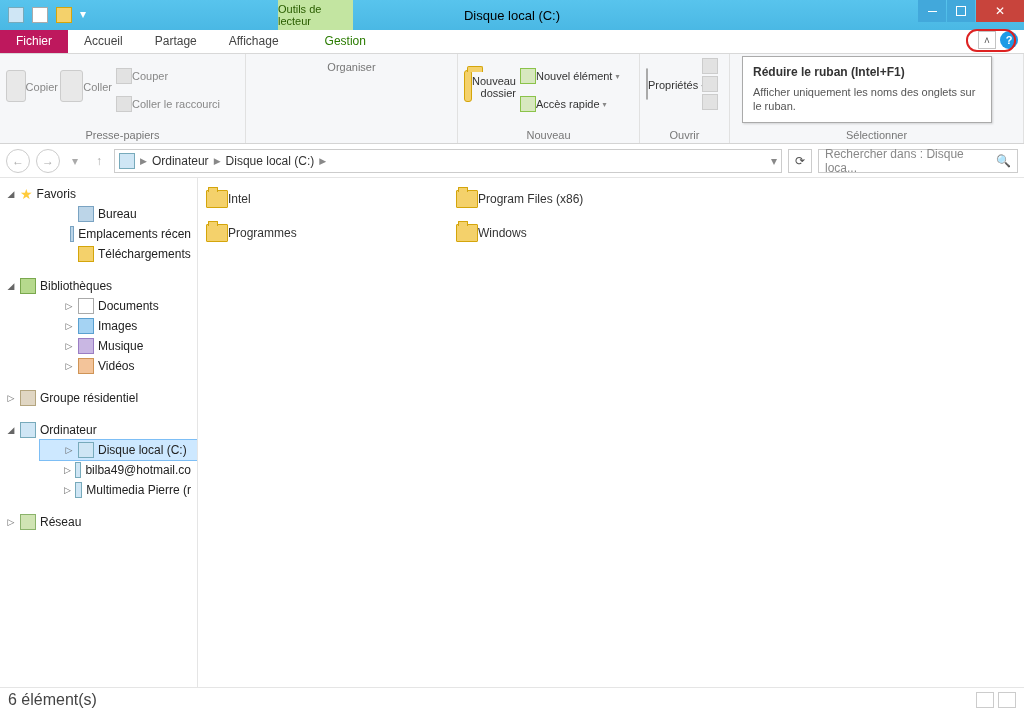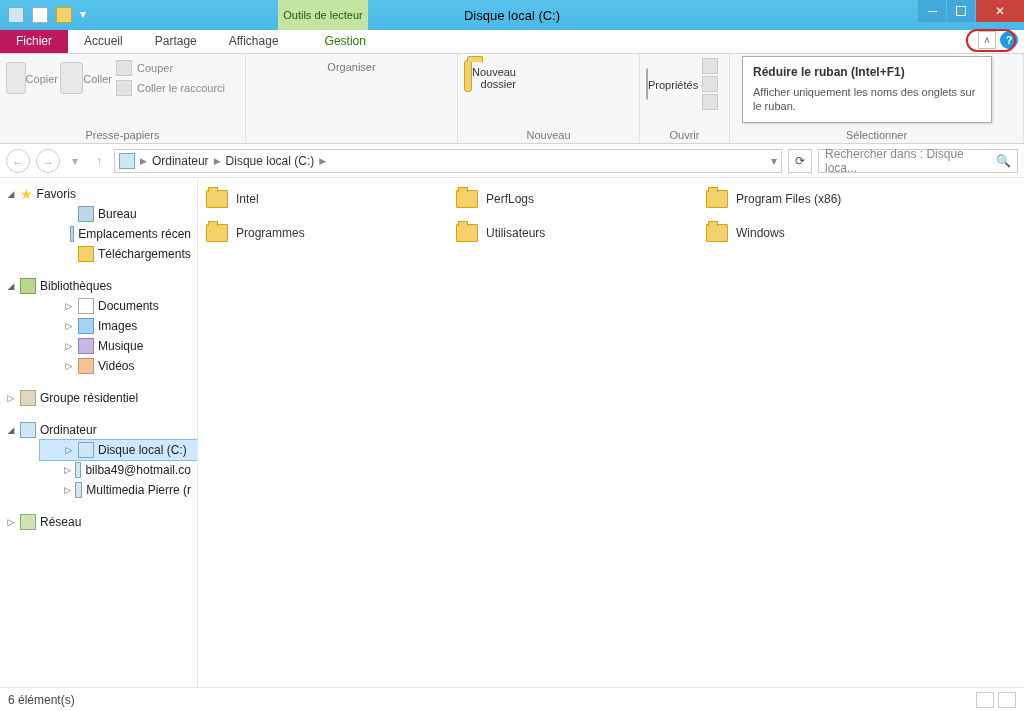--- a/index.html
+++ b/index.html
@@ -3,21 +3,21 @@
 <meta charset="utf-8">
 <style>
   * { box-sizing: border-box; margin: 0; padding: 0; font-family: "Segoe UI", Tahoma, sans-serif; }
   body { width: 1024px; height: 711px; background: #fff; overflow: hidden; font-size: 12px; color: #333; }
 
   
   .titlebar { height: 30px; background: linear-gradient(to bottom, #58c4ed, #4ab8e4); display: flex; align-items: center; position: relative; }
   .qat { display: flex; gap: 8px; padding-left: 8px; align-items: center; }
   .qat span { width: 16px; height: 16px; display: inline-block; }
   .title-center { position: absolute; left: 50%; transform: translateX(-50%); color: #000; font-size: 13px; }
-  .contextual-tab-label { position: absolute; left: 278px; top: 0; width: 90px; height: 30px; background: #c3e5a1; display:flex; align-items:center; justify-content:center; font-size:11px; color:#2a5d00;}
+  .contextual-tab-label { position: absolute; left: 278px; top: 0; width: 75px; height: 30px; background: #c3e5a1; display:flex; align-items:center; justify-content:center; font-size:11px; color:#2a5d00;}
   .win-controls { position: absolute; right: 0; top: 0; display: flex; }
   .win-btn { width: 28px; height: 22px; display:flex; align-items:center; justify-content:center; background:#42a8db; color:#fff; font-size:11px; margin-left:1px; }
   .win-btn.close { width: 48px; background:#c8443c; }
   .win-btn.minimize::after{content:"";width:9px;height:1px;background:#fff;}
   .win-btn.maximize::after{content:"";width:8px;height:8px;border:1px solid #fff;}
   .win-btn.close::after{content:"✕";font-size:12px;}
 
   
   .tabstrip { height: 24px; background: #fff; border-bottom: 1px solid #d8d8d8; display:flex; align-items: stretch; position: relative; }
   .tab { padding: 4px 16px; font-size: 12px; color: #444; cursor:default; }
@@ -31,21 +31,21 @@
   
   .ribbon { height: 90px; background: #f6f7f9; border-bottom:1px solid #d4d4d4; display:flex; position:relative; }
   .group { border-right: 1px solid #e1e1e1; padding: 4px 6px 0 6px; display:flex; flex-direction:column; justify-content:space-between; }
   .group-btns { display:flex; gap: 2px; }
   .bigbtn { display:flex; flex-direction:row; align-items:center; width:52px; color:#888; font-size:11px; padding-top:2px;}
   .bigbtn .ic { width:32px; height:32px; background:#e8e8e8; border:1px solid #ccc; border-radius:3px; margin-bottom:3px; position:relative; }
   .bigbtn.enabled { color:#333;text-align:right; }
   .bigbtn.enabled .ic.folder { background:#f4d16b; border-color:#d4a50b; }
   .bigbtn .ic.folder::after{content:"";position:absolute;top:-5px;left:2px;width:14px;height:5px;background:#f4d16b;border:1px solid #d4a50b;border-bottom:none;border-radius:2px 2px 0 0;}
   .bigbtn.enabled .ic.props { background:#fff; border-color:#aaa;}
-  .smallrow { display:flex; align-items:center; gap:5px; font-size:11px; color:#888; padding:2px 0;}
+  .smallrow { display:flex; align-items:center; font-size:11px; color:#888; padding:2px 0;margin-top:8px;}
   .smallrow.enabled { color:#333; }
   .smallrow .sic { width:16px;height:16px;background:#e2e2e2;border:1px solid #ccc; }
   .smallrow.enabled .sic{ background:#d8e8bf; border-color:#8bc34a;}
   .group-label { text-align:center; font-size:11px; color:#777; padding:3px 0 2px 0; }
   .tri::after{content:"▾"; font-size:8px; color:#888; margin-left:3px;}
 
   
   .tooltip { position:absolute; right: 32px; top: 2px; width: 250px; background:#fff; border:1px solid #aaa; padding:8px 10px; z-index:50; box-shadow:1px 1px 2px rgba(0,0,0,.15);}
   .tooltip b { font-size:12px; }
   .tooltip p { font-size:11px; color:#555; margin-top:6px; line-height:1.3;}
@@ -72,26 +72,26 @@
   .tgap { height:12px; } .lib{background:#b6d98d;border:1px solid #7aa84e;}
   .doc{background:#fff;border:1px solid #aaa;} .img{background:#a5d3f3;border:1px solid #5aa0d0;}
   .mus{background:#c9b7e3;border:1px solid #9a7dc4;} .vid{background:#f3c49a;border:1px solid #cf9456;}
   .drv{background:#cfe6f5;border:1px solid #7ab;} .net{background:#d0e4b3;border:1px solid #8bb36b;}
   .grp{background:#e0d6c3;border:1px solid #b4a57f;} .dl{background:#f4d16b;border:1px solid #d4a50b;}
   .desk{background:#bcd5e8;border:1px solid #7aa3c2;}
 
   .content { flex:1; padding:12px 8px; }
   .cols { display:flex; gap:40px; }
   .col { width:210px; display:flex; flex-direction:column; gap:16px;}
-  .item { display:flex; align-items:center; gap:8px; font-size:12px;}
+  .item { display:flex; align-items:center; font-size:12px;}
   .fico { width:22px;height:18px; background:#f4d16b;border:1px solid #d4a50b; position:relative; border-radius:1px;}
   .fico::before{content:"";position:absolute;top:-4px;left:1px;width:8px;height:4px;background:#f4d16b;border:1px solid #d4a50b;border-bottom:none;border-radius:1px 1px 0 0;}
 
   
-  .status { height:24px; border-top:1px solid #e5e5e5; display:flex; align-items:center; padding:0 8px; font-size:12px; color:#444; justify-content:space-between;}
+  .status { height:24px; border-top:1px solid #e5e5e5; display:flex; align-items:center; padding:0 8px; font-size:16px; color:#444; justify-content:space-between;}
   .viewbtns{display:flex;gap:4px;}
   .vb{width:18px;height:16px;border:1px solid #ccc;}
   .star{color:#ffcb3b;font-size:14px;}
 </style>
 </head>
 <body>
 
 <div class="titlebar">
   <div class="qat">
     <span style="background:#cfe6f5;border:1px solid #7ab;"></span>
@@ -152,20 +152,30 @@
   <div class="group" style="width:212px;">
     <div class="group-label">Organiser</div>
   </div>
 
   <div class="group" style="width:182px;">
     <div style="display:flex;">
       <div class="bigbtn enabled">
           <div class="ic folder"></div>
           <span>Nouveau dossier</span>
         </div>
+      <div style="display:flex;flex-direction:column;margin-left:4px;">
+        <div class="smallrow enabled tri">
+            <span class="sic"></span>
+            <span>Nouvel élément</span>
+          </div>
+        <div class="smallrow enabled tri">
+            <span class="sic"></span>
+            <span>Accès rapide</span>
+          </div>
+      </div>
     </div>
     <div class="group-label">Nouveau</div>
   </div>
 
   <div class="group" style="width:90px;">
     <div class="group-btns">
       <div class="bigbtn enabled">
           <div class="ic props"></div>
           <span>Propriétés</span>
           <span class="tri"></span>
@@ -303,30 +313,20 @@
             <span>Intel</span>
           </div>
         <div class="item">
             <span class="fico"></span>
             <span>Programmes</span>
           </div>
       </div>
       <div class="col">
         <div class="item">
             <span class="fico"></span>
-            <span>PerfLogs</span>
-          </div>
-        <div class="item">
-            <span class="fico"></span>
-            <span>Utilisateurs</span>
-          </div>
-      </div>
-      <div class="col">
-        <div class="item">
-            <span class="fico"></span>
             <span>Program Files (x86)</span>
           </div>
         <div class="item">
             <span class="fico"></span>
             <span>Windows</span>
           </div>
       </div>
     </div>
   </div>
 </div>

